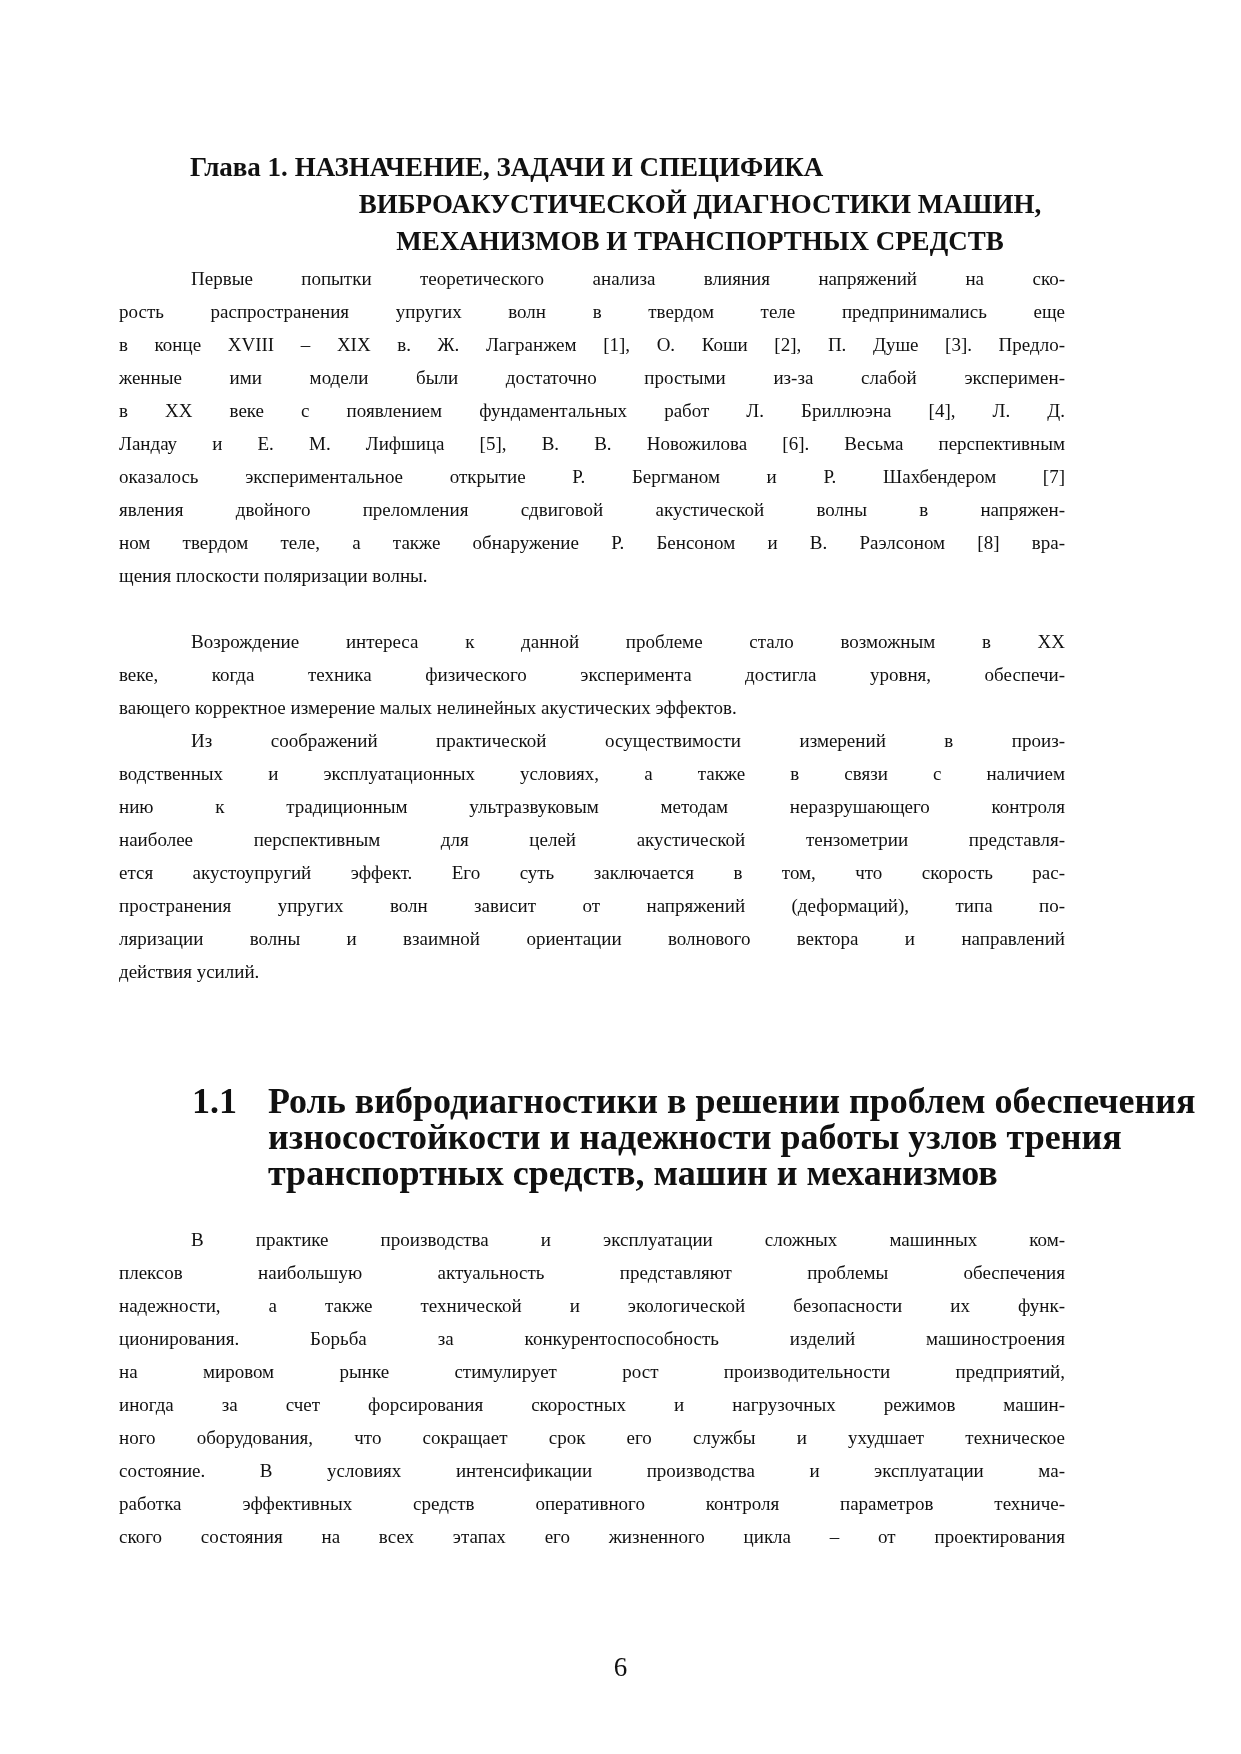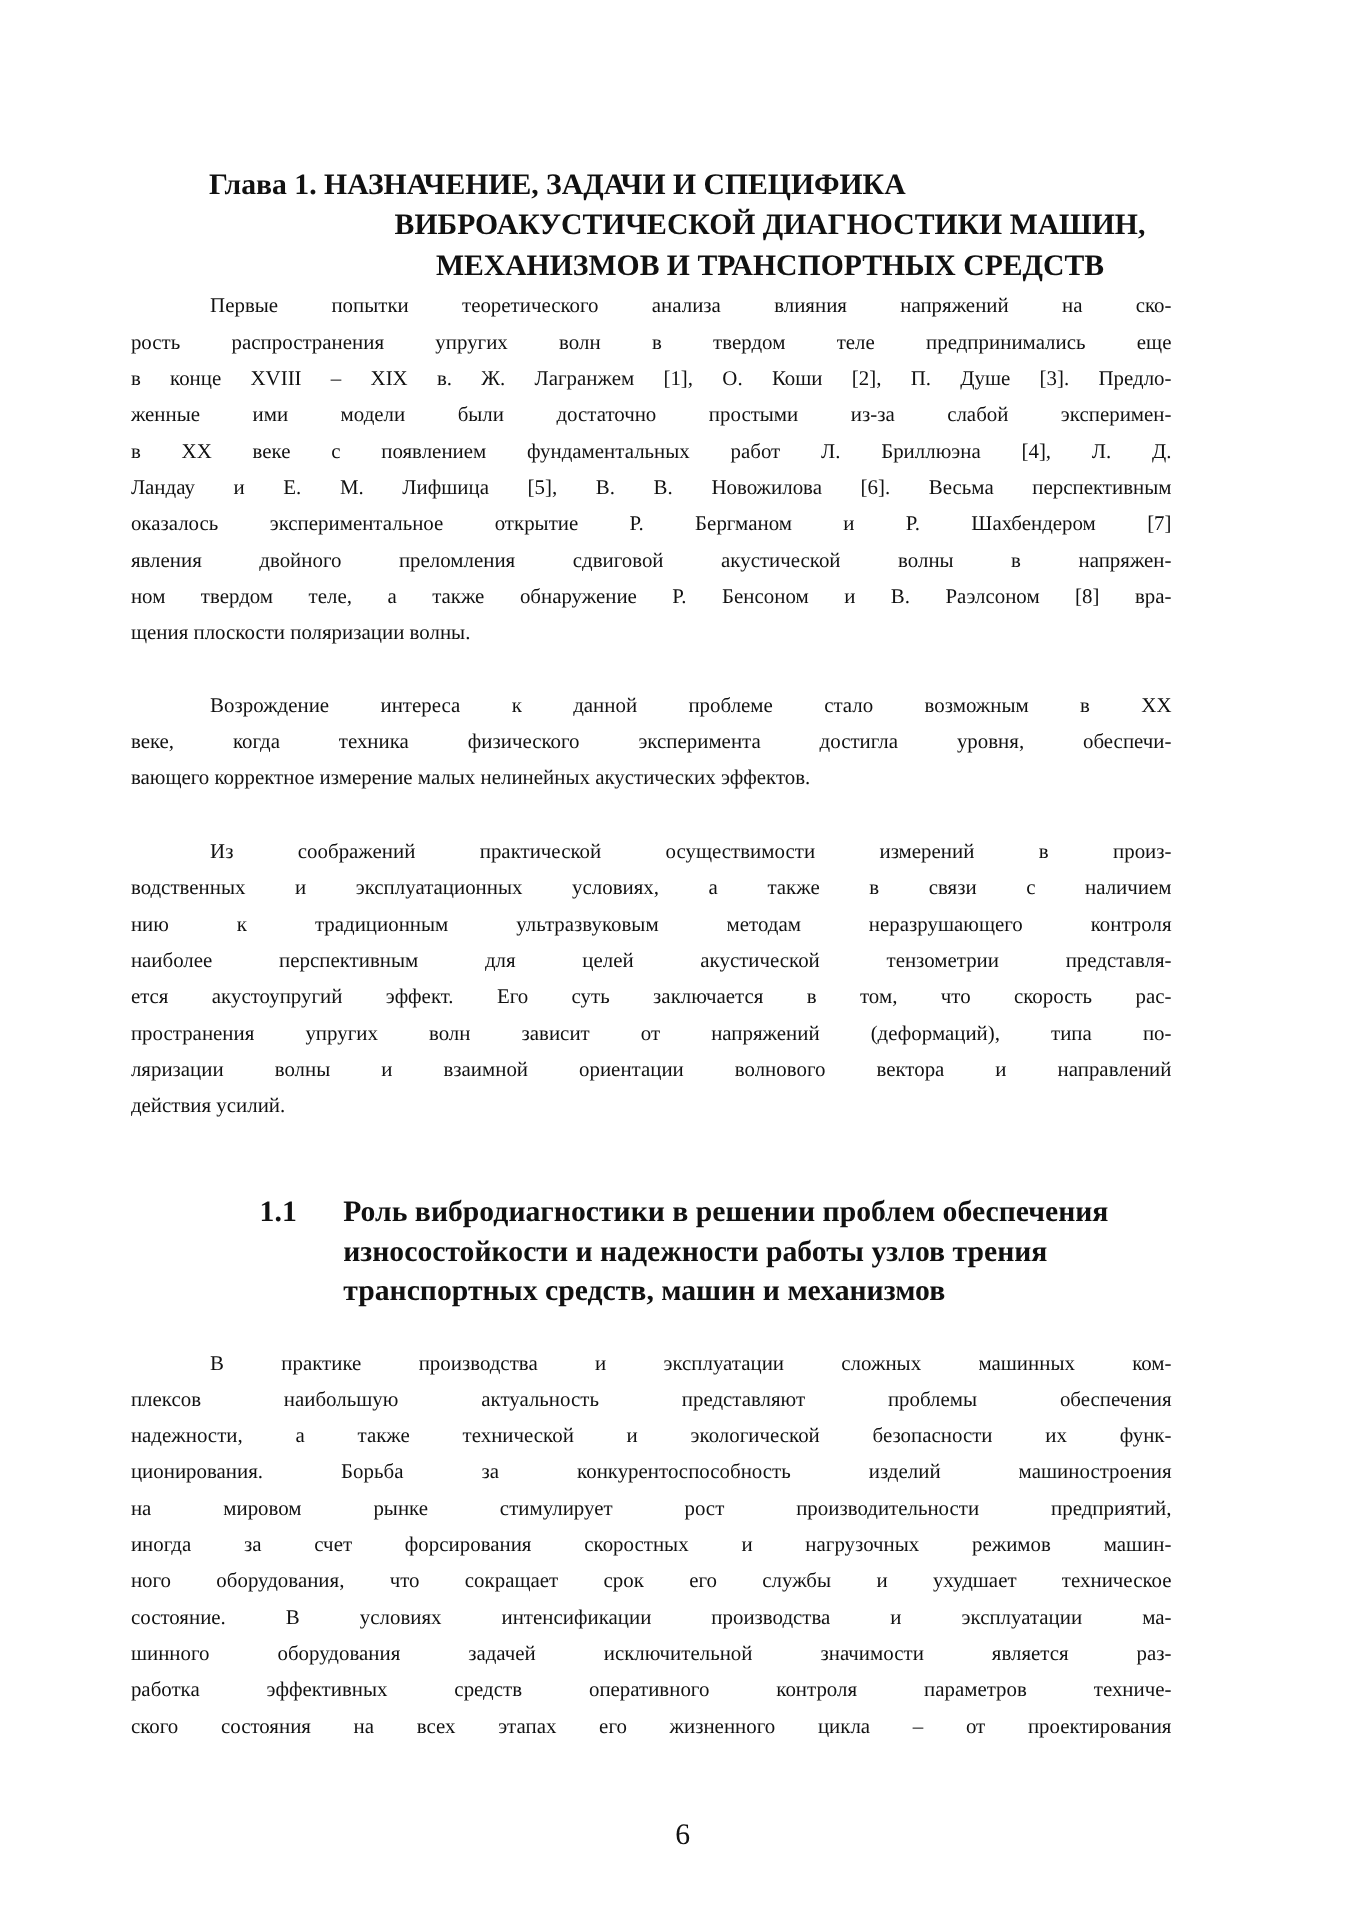--- a/index.html
+++ b/index.html
@@ -8,21 +8,21 @@
   .chapter-title { position: absolute; left: 190px; top: 118px; width: 900px;
          font-weight: bold; font-size: 27px; line-height: 37px; margin-top: 31px; }
   .chapter-title .line { display: block; white-space: nowrap; }
   .chapter-title .cont { padding-left: 120px; text-align: center; }
   .para { position: absolute; left: 119px; width: 946px; font-size: 19px; line-height: 33px;
           text-align: justify; hyphens: manual; }
   .para .l { display: block; text-align: justify; text-align-last: justify; white-space: nowrap; }
   .para .l.first { text-indent: 72px; }
   .para .l.end { text-align-last: left; }
   .section-heading { position: absolute; left: 192px; top: 1083px; width: 880px;
-          font-weight: bold; font-size: 27px; line-height: 36px; margin-left: 44px; }
+          font-weight: bold; font-size: 36px; line-height: 36px; }
   .section-heading .num { position: absolute; left: 0; top: 0; }
   .section-heading .txt { margin-left: 76px; }
   .section-heading .txt span { display: block; white-space: nowrap; }
   .page-number { position: absolute; left: 0; width: 1241px; top: 1652px; text-align: center;
           font-size: 27px; }
 </style>
 </head>
 <body>
 
 <div class="chapter-title">
@@ -41,21 +41,21 @@
     <span class="l">оказалось экспериментальное открытие Р. Бергманом и Р. Шахбендером [7]</span>
     <span class="l">явления двойного преломления сдвиговой акустической волны в напряжен-</span>
     <span class="l">ном твердом теле, а также обнаружение Р. Бенсоном и В. Раэлсоном [8] вра-</span>
     <span class="l end">щения плоскости поляризации волны.</span>
   </div>
 <div class="para" id="p1" style="top:625px">
     <span class="l first">Возрождение интереса к данной проблеме стало возможным в XX</span>
     <span class="l">веке, когда техника физического эксперимента достигла уровня, обеспечи-</span>
     <span class="l end">вающего корректное измерение малых нелинейных акустических эффектов.</span>
   </div>
-<div class="para" id="p2" style="top:758px">
+<div class="para" id="p2" style="top:724px">
     <span class="l first">Из соображений практической осуществимости измерений в произ-</span>
     <span class="l">водственных и эксплуатационных условиях, а также в связи с наличием</span>
     <span class="l">нию к традиционным ультразвуковым методам неразрушающего контроля</span>
     <span class="l">наиболее перспективным для целей акустической тензометрии представля-</span>
     <span class="l">ется акустоупругий эффект. Его суть заключается в том, что скорость рас-</span>
     <span class="l">пространения упругих волн зависит от напряжений (деформаций), типа по-</span>
     <span class="l">ляризации волны и взаимной ориентации волнового вектора и направлений</span>
     <span class="l end">действия усилий.</span>
   </div>
 
@@ -70,18 +70,17 @@
 
 <div class="para" id="p3" style="top:1223px">
     <span class="l first">В практике производства и эксплуатации сложных машинных ком-</span>
     <span class="l">плексов наибольшую актуальность представляют проблемы обеспечения</span>
     <span class="l">надежности, а также технической и экологической безопасности их функ-</span>
     <span class="l">ционирования. Борьба за конкурентоспособность изделий машиностроения</span>
     <span class="l">на мировом рынке стимулирует рост производительности предприятий,</span>
     <span class="l">иногда за счет форсирования скоростных и нагрузочных режимов машин-</span>
     <span class="l">ного оборудования, что сокращает срок его службы и ухудшает техническое</span>
     <span class="l">состояние. В условиях интенсификации производства и эксплуатации ма-</span>
-    <span class="l">шинного оборудования задачей исключительной значимости является раз-</span>
     <span class="l">работка эффективных средств оперативного контроля параметров техниче-</span>
     <span class="l">ского состояния на всех этапах его жизненного цикла – от проектирования</span>
   </div>
 
 <div class="page-number">6</div>
 
 </body></html>

